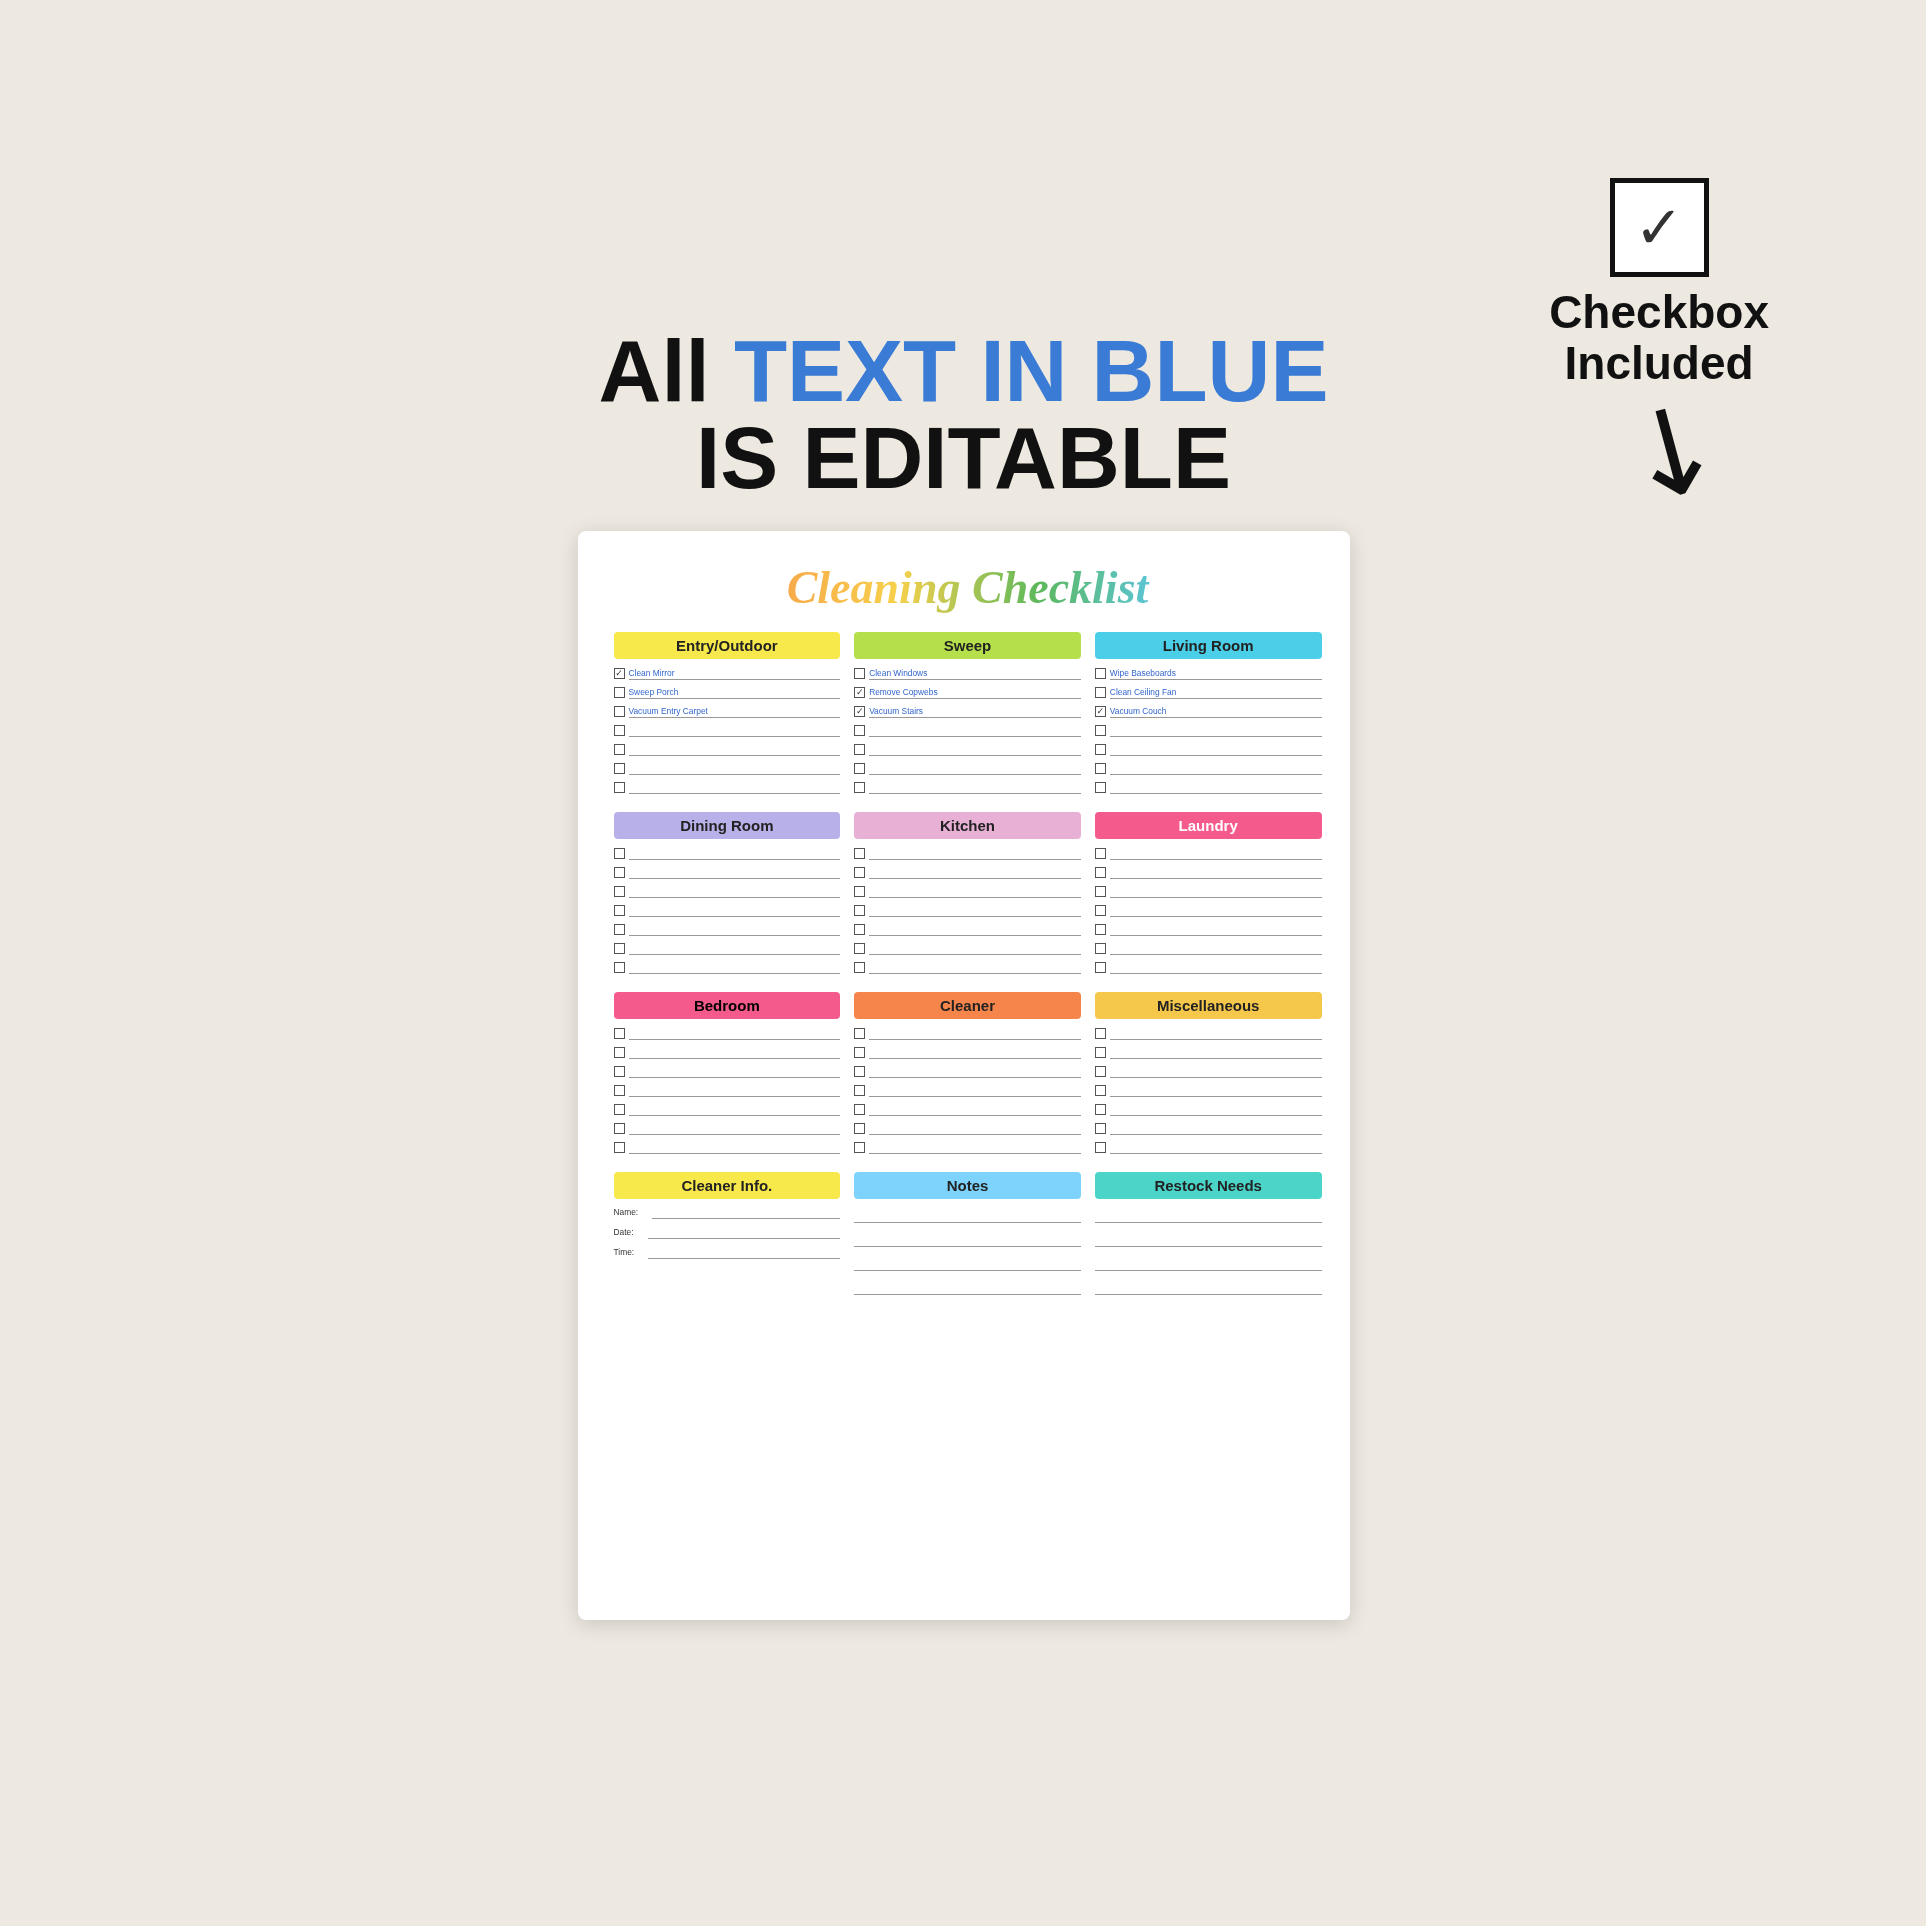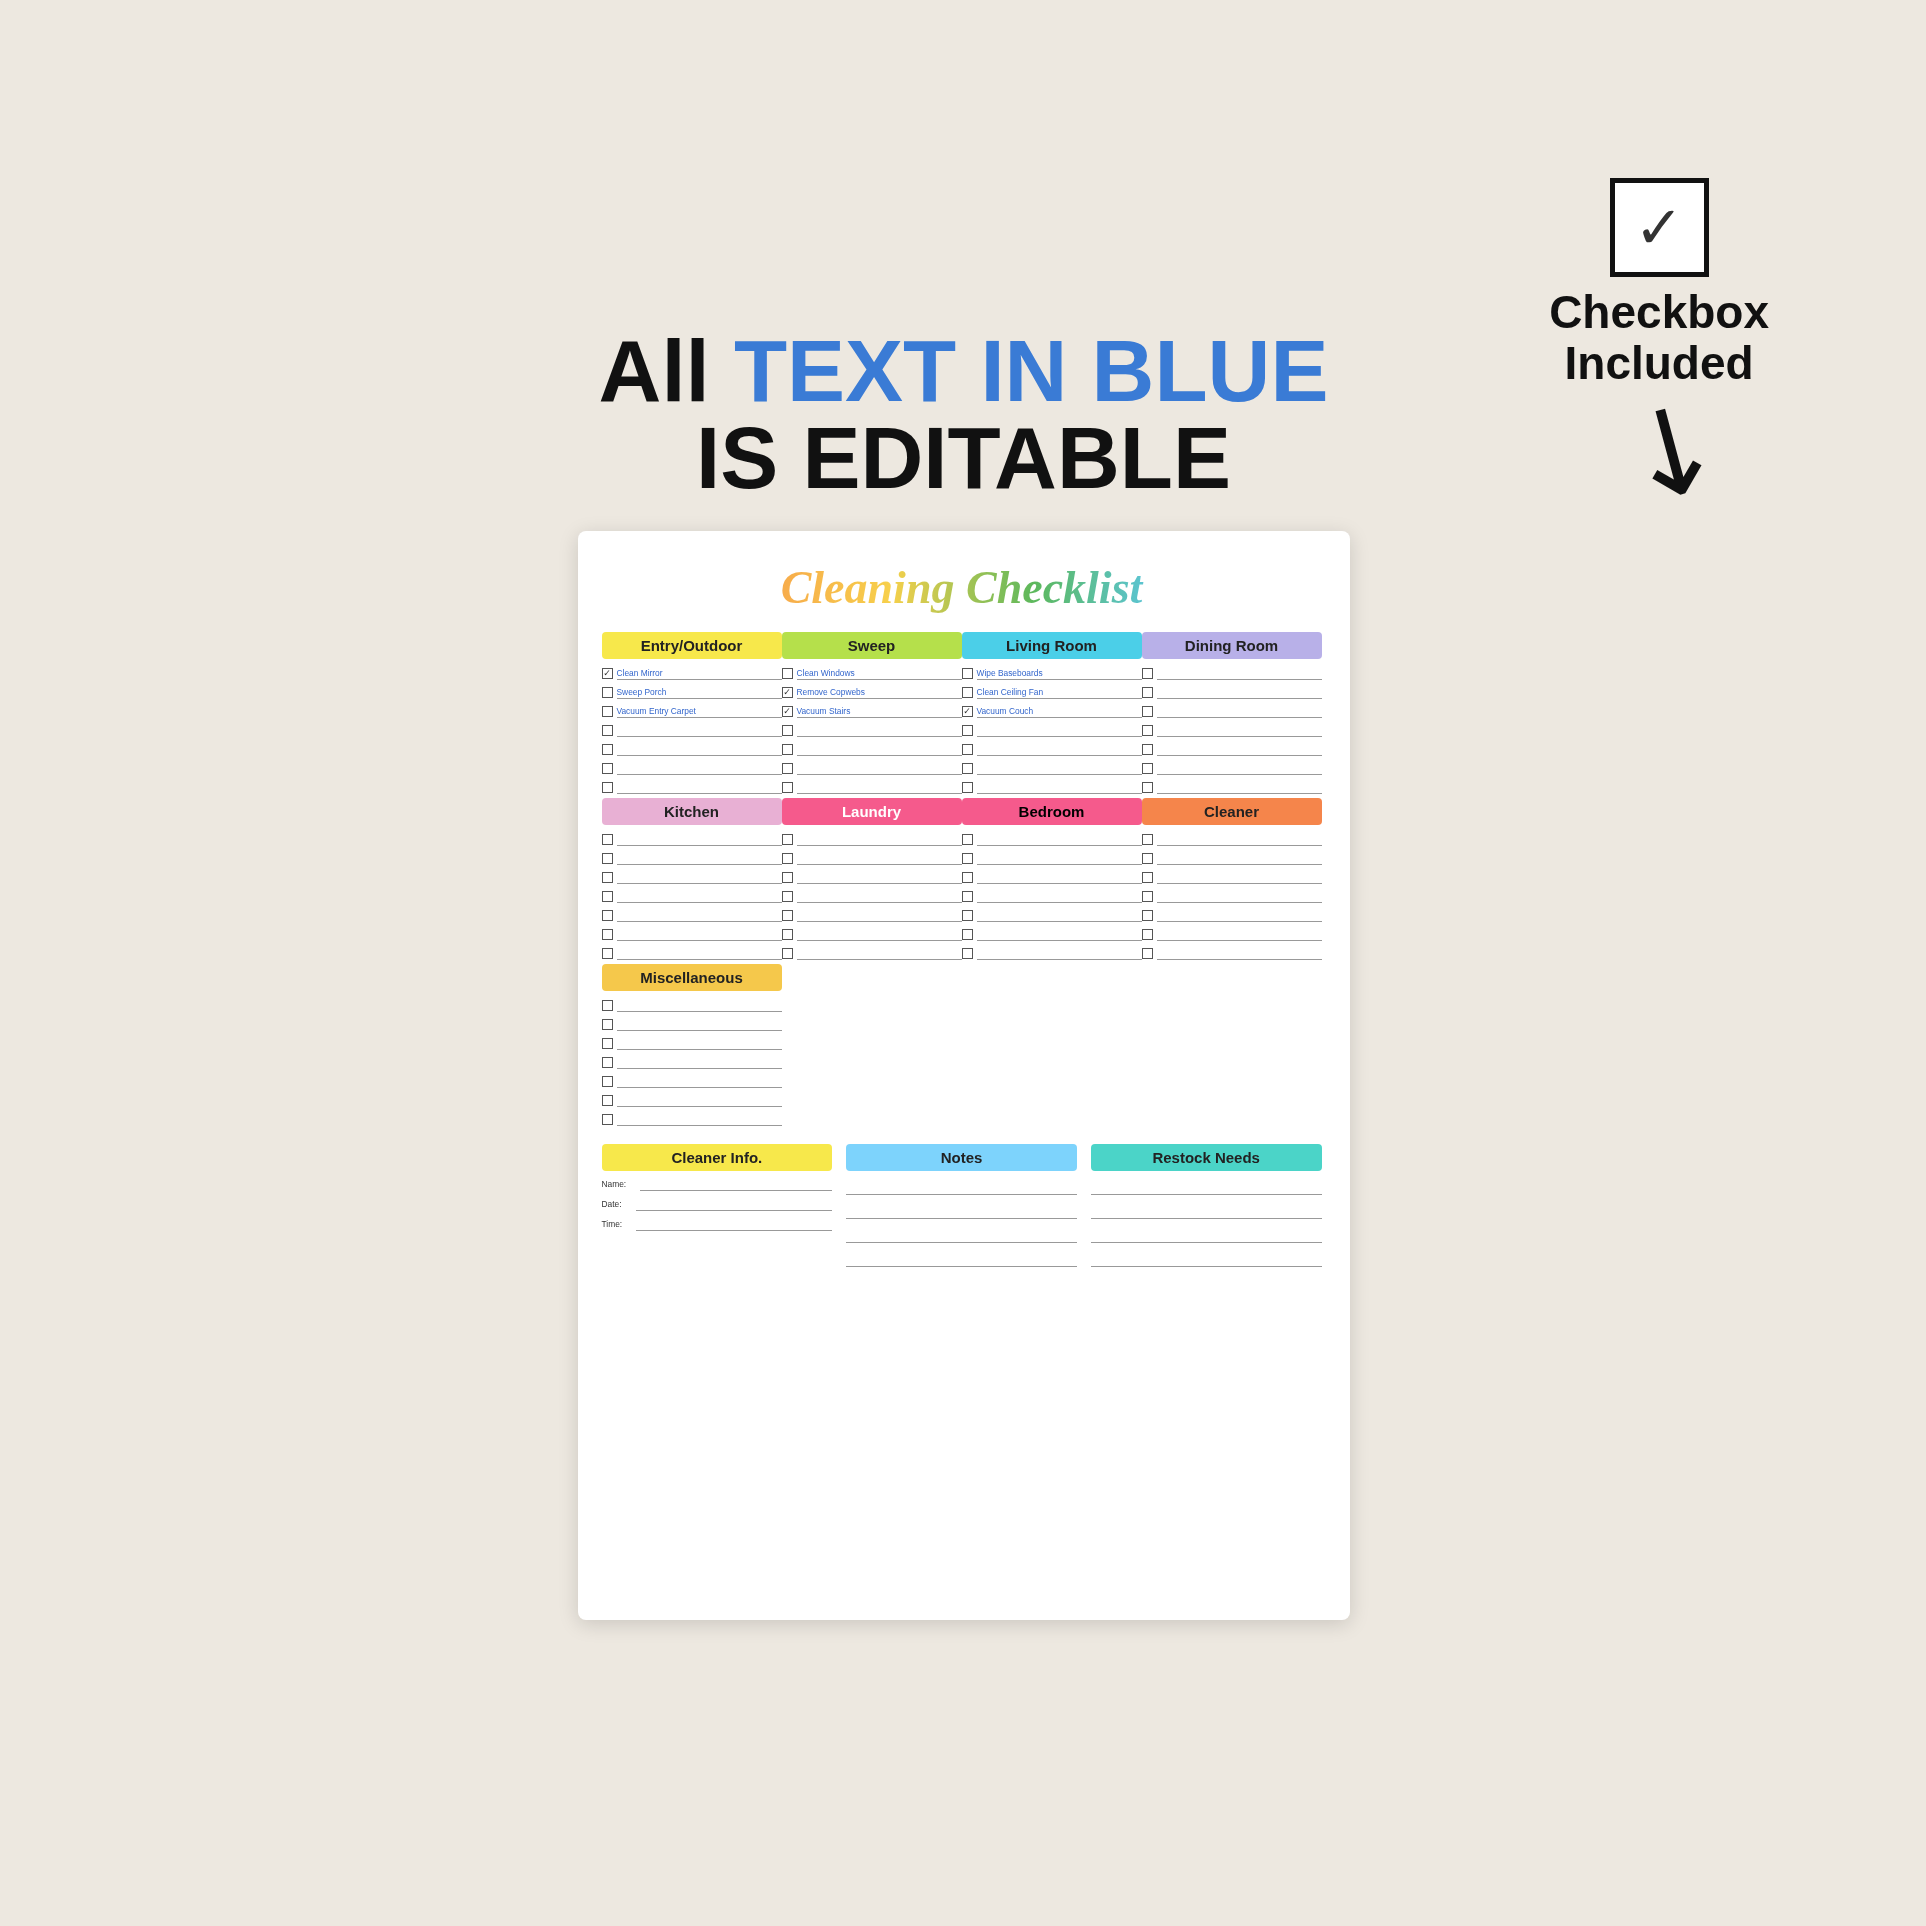--- a/index.html
+++ b/index.html
@@ -83,42 +83,43 @@
       margin-top: -10px;
       margin-left: 30px;
     }
 
     
     .document {
       background: white;
       width: 772px;
       min-height: 1089px;
       border-radius: 8px;
-      padding: 30px 28px 28px 24px;
+      padding: 30px 28px 28px 36px;
       box-shadow: 0 4px 20px rgba(0,0,0,0.15);
       position: relative;
     }
 
     .doc-title {
       text-align: center;
       font-family: 'Georgia', serif;
       font-size: 46px;
       font-style: italic;
       font-weight: bold;
       background: linear-gradient(90deg, #e86caf, #f7a04b, #f7d04b, #5cb85c, #5bc8f5, #7b6cf5);
       -webkit-background-clip: text;
       -webkit-text-fill-color: transparent;
       background-clip: text;
       margin-bottom: 18px;
     }
 
     
     .sections-grid {
       display: grid;
-      grid-template-columns: repeat(4, 1fr);
+      grid-template-columns: repeat(3, 1fr);
+      gap: 14px;
     }
 
     .section {
       display: flex;
       flex-direction: column;
     }
 
     .section-header {
       border-radius: 4px;
       padding: 5px 10px;

